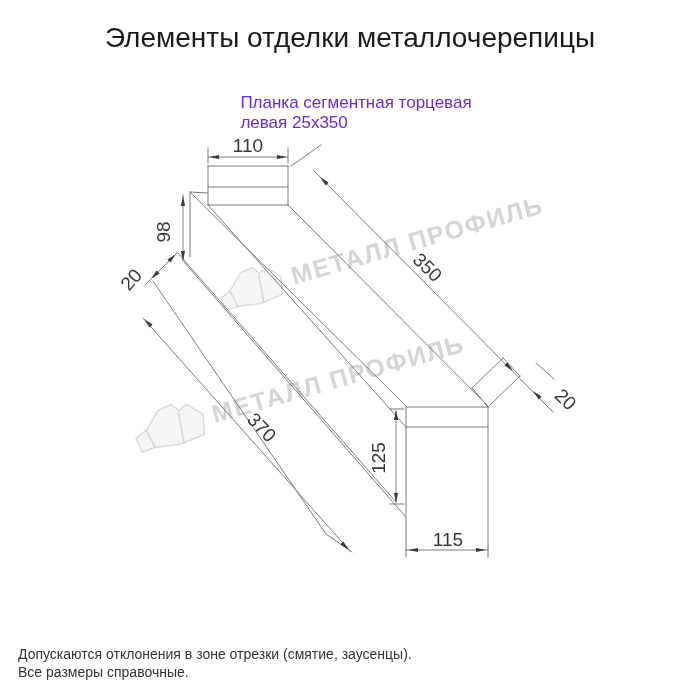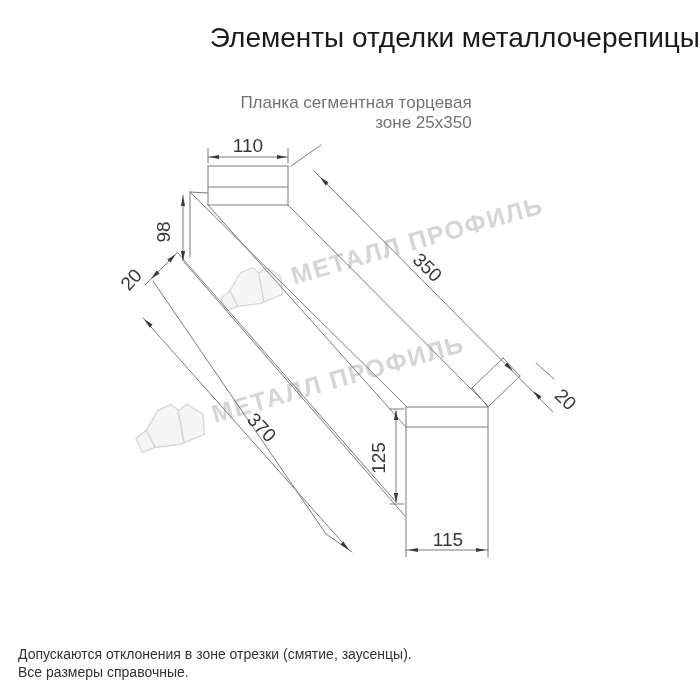--- a/index.html
+++ b/index.html
@@ -1,26 +1,26 @@
 <!DOCTYPE html>
 <html><head>
 <meta charset="utf-8">
 <style>
   html,body{margin:0;padding:0;background:#ffffff;}
   .canvas{
     position:relative;width:700px;height:700px;background:#ffffff;overflow:hidden;
     font-family:"Liberation Sans",sans-serif;
   }
   .page-title{
-    position:absolute;top:22px;left:0;width:100%;text-align:right;
+    position:absolute;top:22px;left:0;width:100%;text-align:center;
     font-size:28px;font-weight:400;color:#1b1b1b;margin:0;letter-spacing:0;
   }
   .subtitle{
     position:absolute;top:93px;left:50%;transform:translateX(-50%);margin-left:6px;
-    text-align:right;font-size:17px;line-height:20px;color:#737373;
+    text-align:left;font-size:17px;line-height:20px;color:#6d28d9;
   }
   .drawing-svg{position:absolute;top:0;left:0;}
   .dline{stroke:#7b7b7b;stroke-width:1;fill:none;stroke-linecap:round;}
   .arrow{fill:#3a3a3a;stroke:none;}
   .dimtext{font-family:"Liberation Sans",sans-serif;font-size:19px;fill:#383838;}
   .wmtext{font-family:"Liberation Sans",sans-serif;font-size:25px;font-weight:bold;
           letter-spacing:1.5px;fill:#d5d5d5;}
   .wmlogo{fill:rgba(0,0,0,0.04);stroke:rgba(0,0,0,0.14);stroke-width:1.4;stroke-linejoin:round;}
   .notes{
     position:absolute;left:18px;top:645px;font-size:14px;line-height:18px;color:#323232;
@@ -28,21 +28,21 @@
 </style>
 </head>
 <body>
 
 <div class="canvas">
 
   <h1 class="page-title">Элементы отделки металлочерепицы</h1>
 
   <div class="subtitle">
     <div>Планка сегментная торцевая</div>
-    <div>зоне 25х350</div>
+    <div>левая 25х350</div>
   </div>
 
   <svg class="drawing-svg" width="700" height="700" viewBox="0 0 700 700">
 
     <g transform="translate(253,287) rotate(-16)">
       <g transform="scale(0.9)">
         <path class="wmlogo" d="M -26,-3 L -9,-19 L 5,-21 L 11,-13 L 20,-17 L 33,-3 L 29,17 L 3,20 L -22,16 Z"></path>
         <path class="wmlogo" d="M -26,-3 L -38,2 L -36,17 L -22,16"></path>
         <path class="wmlogo" d="M 10,-12 L 7,19"></path>
       </g>

